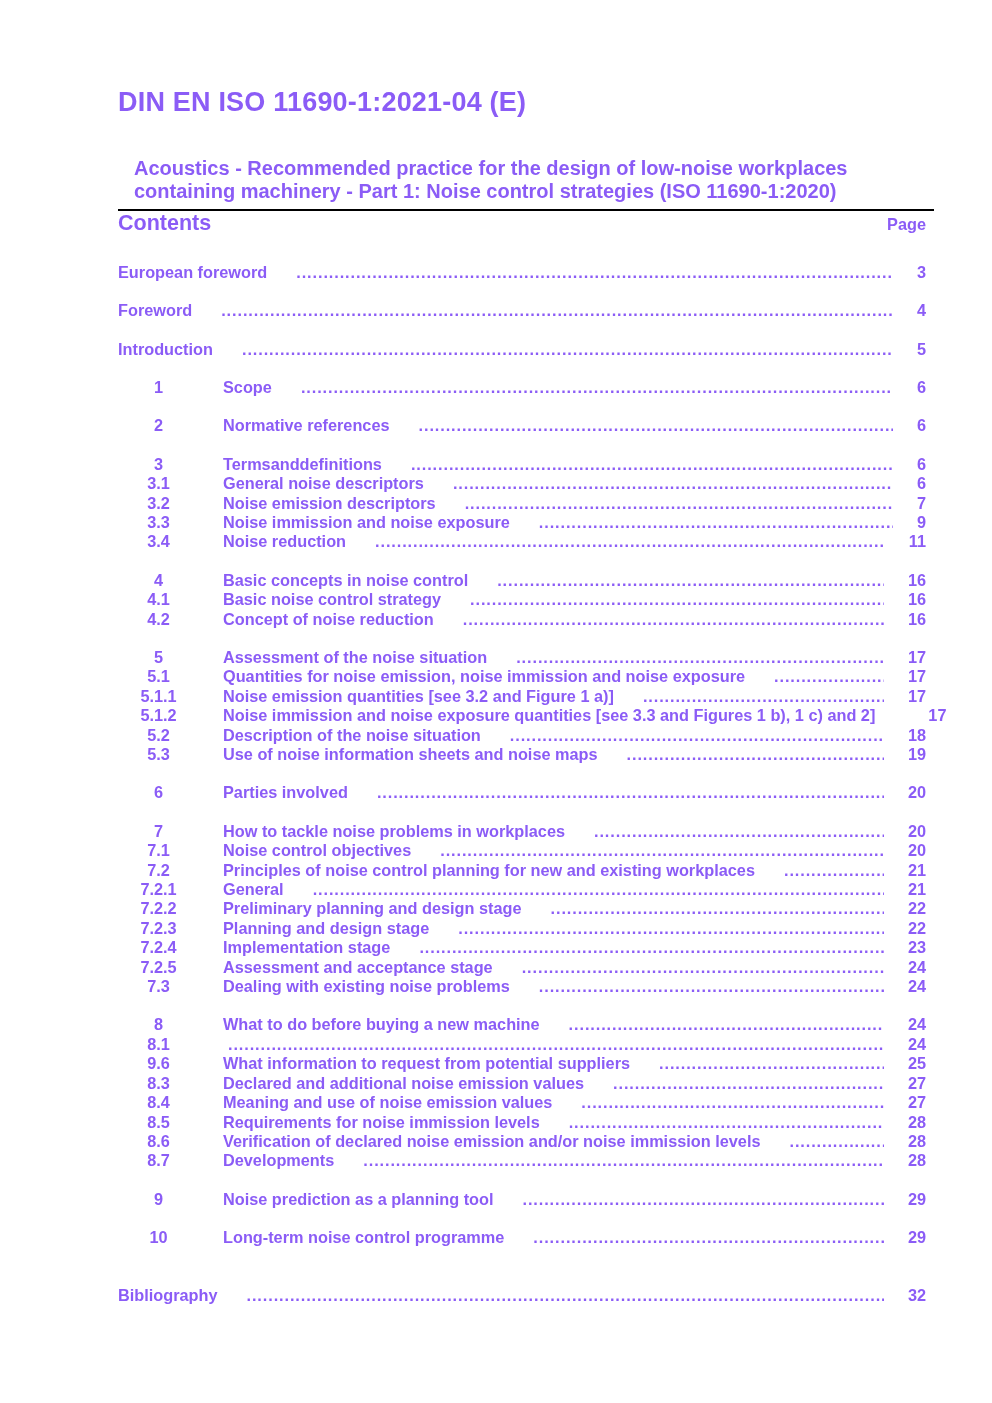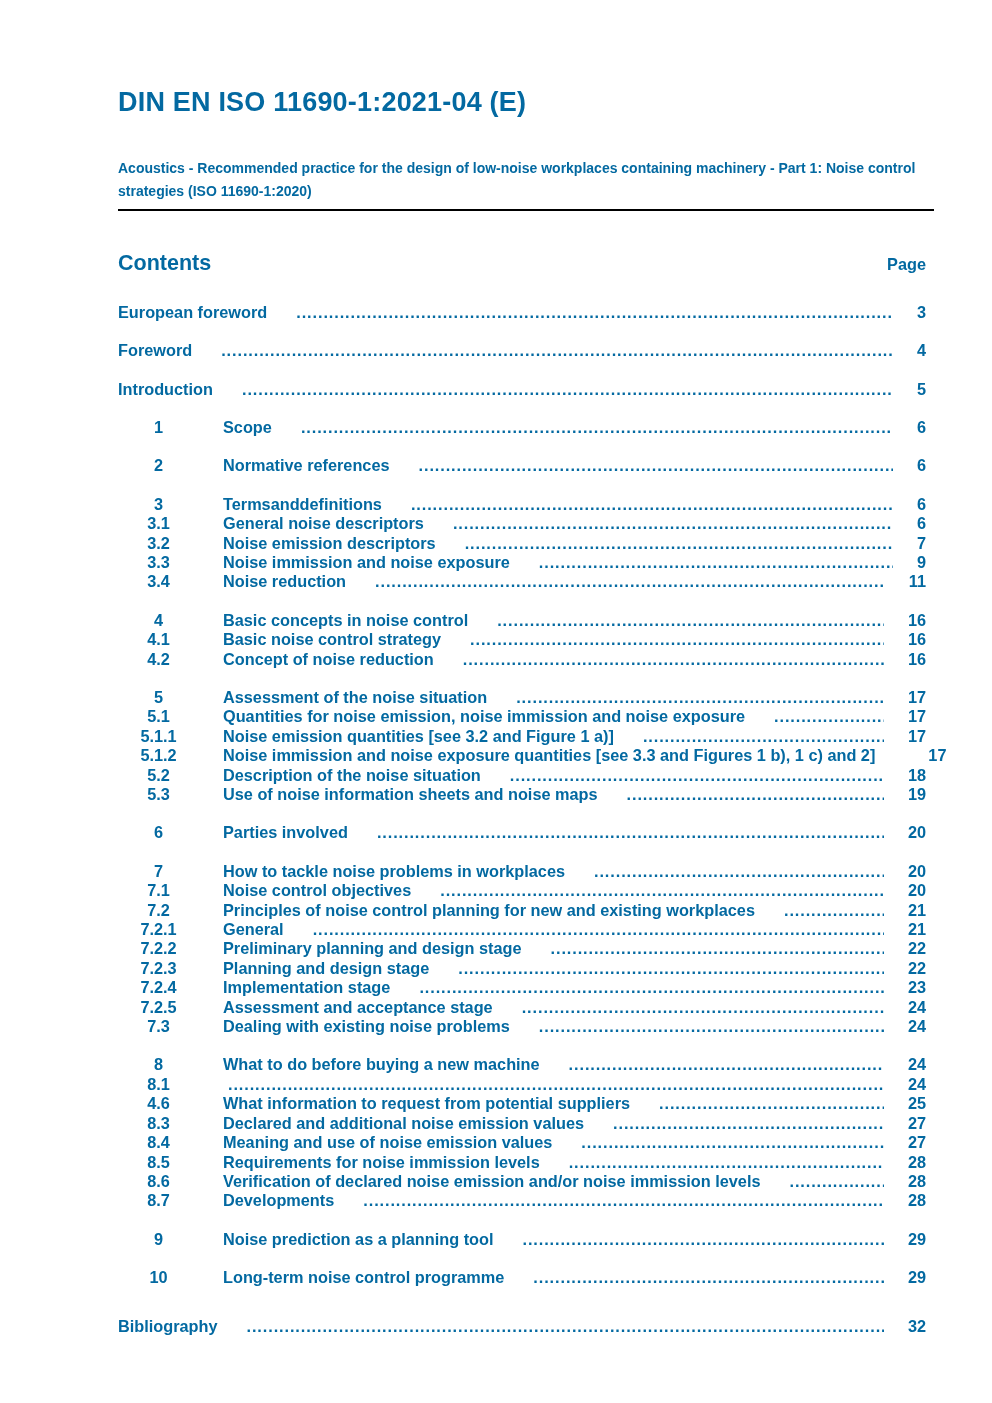--- a/index.html
+++ b/index.html
@@ -3,56 +3,55 @@
 <meta charset="utf-8">
 <style>
   html, body { margin: 0; padding: 0; background: #ffffff; }
   .page {
     position: relative;
     width: 992px;
     height: 1403px;
     box-sizing: border-box;
     padding: 0 66px 0 118px;
     background: #ffffff;
-    color: #0369a1;
+    color: #8b5cf6;
     font-family: "Liberation Sans", sans-serif;
     font-weight: 700;
     overflow: hidden;
   }
   .doc-code {
     margin: 88px 0 0 0;
     font-size: 27px;
     line-height: 1.1;
     letter-spacing: 0.2px;
   }
   .doc-title {
-    margin: 39px 0 0 0;
-    font-size: 14px;
+    margin: 39px 0 0 16px;
+    font-size: 20px;
     line-height: 23px;
   }
   .rule {
     height: 0;
     border-bottom: 2.5px solid #000;
     margin-top: 6px;
     margin-right: -8px;
   }
   .contents-head {
     display: flex;
     justify-content: space-between;
     align-items: baseline;
-    margin-top: 40px;
   }
   .contents-heading { font-size: 21.5px; }
   .page-label { font-size: 16.3px; }
   .toc {
     margin-top: 27px;
     font-size: 16.3px;
   }
   .toc-group + .toc-group { margin-top: 19px; text-align: center; }
-  .toc-group.extra-gap { margin-top: 29px; }
+  .toc-group.extra-gap { margin-top: 38px; }
   .toc-row {
     display: flex;
     line-height: 19.4px;
     white-space: nowrap;
     gap: 24px;
   }
   .toc-num { flex: 0 0 81px; }
   .toc-num:empty { display: none; }
   .toc-title { flex: 0 0 auto; }
   .toc-dots {
@@ -276,21 +275,21 @@
           <span class="toc-title">What to do before buying a new machine</span>
           <span class="toc-dots"></span>
           <span class="toc-page">24</span>
         </div>
         <div class="toc-row">
           <span class="toc-num">8.1</span>
           <span class="toc-dots"></span>
           <span class="toc-page">24</span>
         </div>
         <div class="toc-row">
-          <span class="toc-num">4.6</span>
+          <span class="toc-num">9.6</span>
           <span class="toc-title">What information to request from potential suppliers</span>
           <span class="toc-dots"></span>
           <span class="toc-page">25</span>
         </div>
         <div class="toc-row">
           <span class="toc-num">8.3</span>
           <span class="toc-title">Declared and additional noise emission values</span>
           <span class="toc-dots"></span>
           <span class="toc-page">27</span>
         </div>

